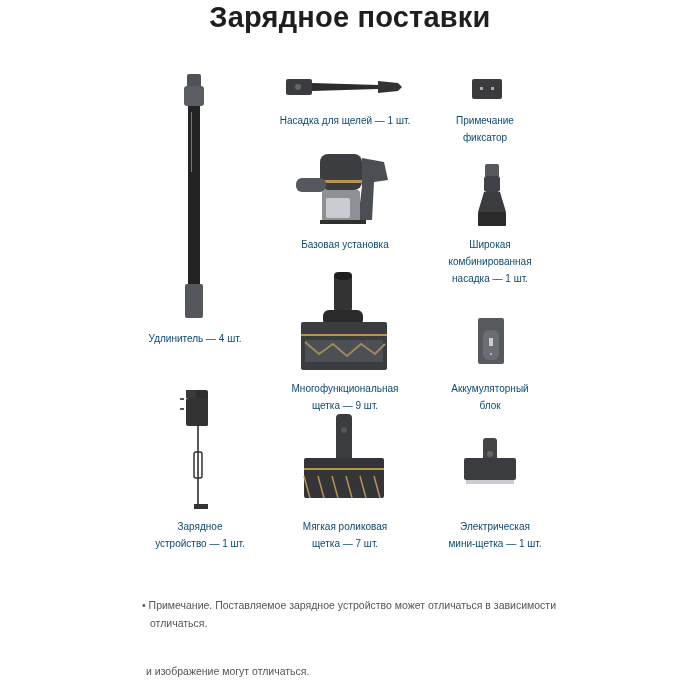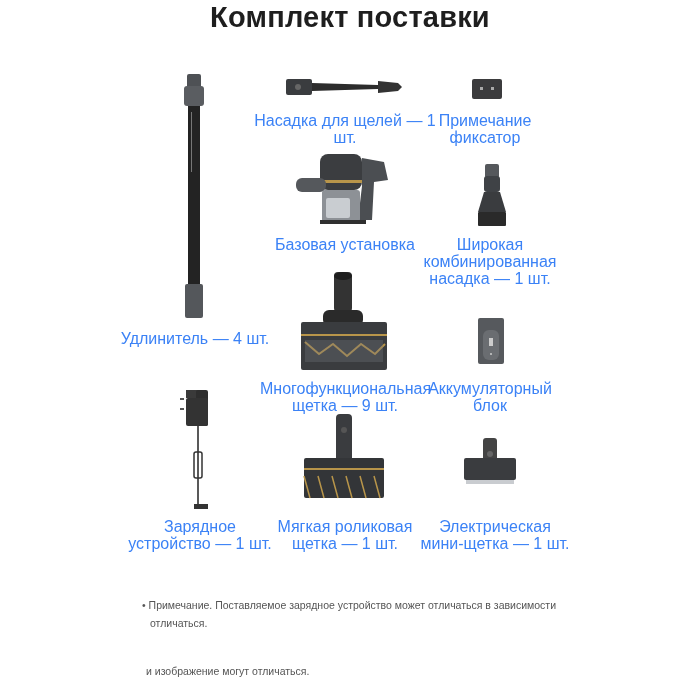--- a/index.html
+++ b/index.html
@@ -1,28 +1,28 @@
 <!DOCTYPE html>
 <html><head>
 <meta charset="utf-8">
 <style>
   html, body { margin:0; padding:0; background:#ffffff; }
   body { width:700px; height:700px; position:relative; overflow:hidden;
          font-family:"Liberation Sans", "DejaVu Sans", sans-serif; color:#3c3c3c; }
   .title { position:absolute; top:0; left:0; width:700px; text-align:center;
            font-size:29px; font-weight:bold; color:#1e1e1e; line-height:34px; letter-spacing:0.2px; }
-  .lbl { position:absolute; text-align:center; font-size:16px; line-height:17px; color:#3b82f6; white-space:pre-line; }
+  .lbl { position:absolute; text-align:center; font-size:10px; line-height:17px; color:#0c4a6e; white-space:pre-line; }
   .pic { position:absolute; }
   .note { position:absolute; left:142px; width:420px; font-size:10.5px; line-height:18px; color:#555; }
   .note .ind { padding-left:8px; display:block; }
 </style>
 </head>
 <body>
 
-<div class="title">Комплект поставки</div>
+<div class="title">Зарядное поставки</div>
 
 <svg class="pic" style="left:175px;top:72px" width="40" height="250" viewBox="0 0 40 250">
   <rect x="12" y="2" width="14" height="14" rx="2" fill="#4e5155"></rect>
   <rect x="9" y="14" width="20" height="20" rx="3" fill="#5a5d61"></rect>
   <rect x="13" y="34" width="12" height="180" fill="#232323"></rect>
   <rect x="16" y="40" width="1" height="60" fill="#777"></rect>
   <rect x="10" y="212" width="18" height="34" rx="2" fill="#54575b"></rect>
 </svg>
 <div class="lbl" style="left:120px;top:330px;width:150px">Удлинитель — 4 шт.</div>
 
@@ -98,21 +98,21 @@
 устройство — 1 шт.</div>
 
 <svg class="pic" style="left:300px;top:412px" width="88" height="88" viewBox="0 0 88 88">
   <rect x="36" y="2" width="16" height="50" rx="4" fill="#3a3c3f"></rect>
   <circle cx="44" cy="18" r="3" fill="#555"></circle>
   <rect x="4" y="46" width="80" height="40" rx="2" fill="#333538"></rect>
   <rect x="4" y="56" width="80" height="2" fill="#b8954a"></rect>
   <path d="M10 86 L4 64 M24 86 L18 64 M38 86 L32 64 M52 86 L46 64 M66 86 L60 64 M80 86 L74 64" stroke="#b8954a" stroke-width="1.5"></path>
 </svg>
 <div class="lbl" style="left:265px;top:518px;width:160px">Мягкая роликовая
-щетка — 1 шт.</div>
+щетка — 7 шт.</div>
 
 <svg class="pic" style="left:462px;top:436px" width="56" height="50" viewBox="0 0 56 50">
   <rect x="21" y="2" width="14" height="24" rx="3" fill="#444"></rect>
   <circle cx="28" cy="18" r="3" fill="#666"></circle>
   <rect x="2" y="22" width="52" height="22" rx="2" fill="#3a3c3f"></rect>
   <rect x="4" y="44" width="48" height="4" fill="#c9ccd0"></rect>
 </svg>
 <div class="lbl" style="left:420px;top:518px;width:150px">Электрическая
 мини-щетка — 1 шт.</div>
 

